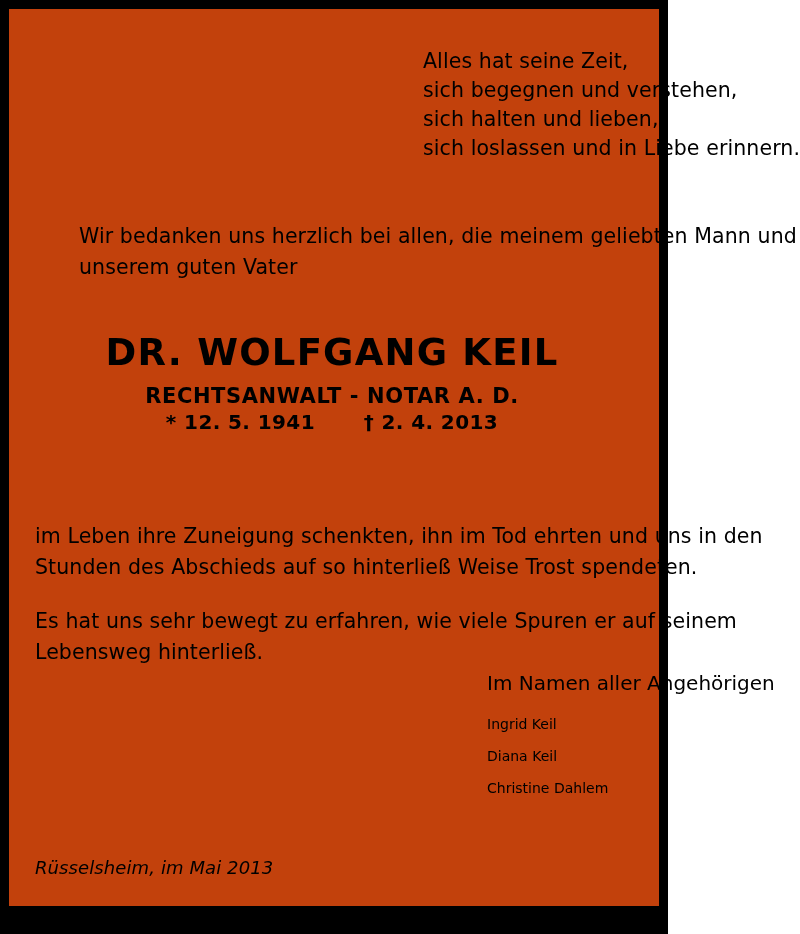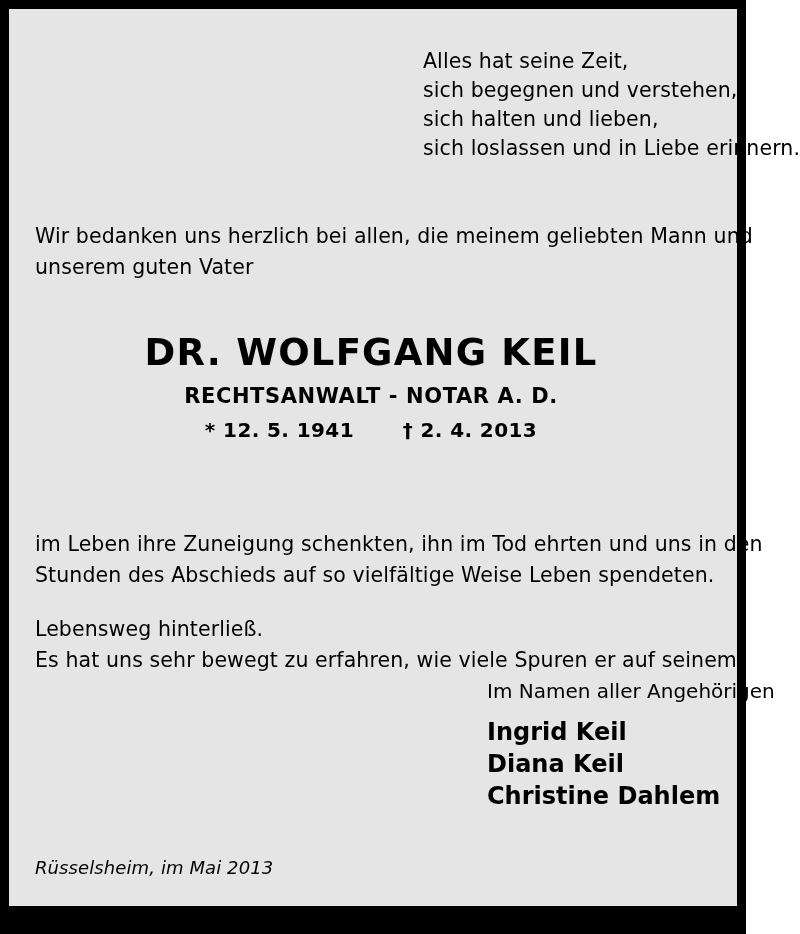--- a/index.html
+++ b/index.html
@@ -10,24 +10,24 @@
   body {
     width: 800px;
     height: 934px;
     font-family: "DejaVu Sans", sans-serif;
     color: #000000;
     overflow: hidden;
   }
 
   .notice {
     position: relative;
-    width: 746px;
+    width: 668px;
     height: 934px;
     box-sizing: border-box;
-    background: #e5e5e5;
+    background: #c2410c;
     border-left: 9px solid #000000;
     border-right: 9px solid #000000;
     border-top: 9px solid #000000;
     border-bottom: 28px solid #000000;
   }
 
   .inner {
     position: relative;
     width: 100%;
     height: 100%;
@@ -47,41 +47,41 @@
     white-space: nowrap;
   }
 
   
   .intro {
     margin-top: 58px;
     font-size: 20.5px;
     line-height: 31px;
     letter-spacing: 0.1px;
   }
-  .intro div { white-space: nowrap; }
+  .intro div { white-space: nowrap; margin-left: 44px; }
 
   
   .name-block {
     margin-top: 48px;
     text-align: center;
   }
   .deceased-name {
     font-size: 37px;
     font-weight: bold;
     letter-spacing: 1.2px;
     line-height: 44px;
   }
   .deceased-role {
     margin-top: 9px;
     font-size: 21px;
     font-weight: bold;
     letter-spacing: 0.6px;
   }
   .dates {
-    margin-top: 10px;
+    margin-top: 2px;
     font-size: 20px;
     font-weight: bold;
     letter-spacing: 0.4px;
   }
   .dates .gap {
     display: inline-block;
     width: 34px;
   }
 
   
@@ -108,22 +108,22 @@
     line-height: 30px;
   }
   .sig-intro {
     font-weight: 400;
     white-space: nowrap;
   }
   .sig-names {
     margin-top: 10px;
   }
   .sig-names div {
-    font-weight: bold;
-    font-size: 24px;
+    font-weight: normal;
+    font-size: 14px;
     line-height: 32px;
     white-space: nowrap;
   }
 
   
   .place-date {
     position: absolute;
     left: 26px;
     bottom: 28px;
     font-size: 18px;
@@ -155,26 +155,26 @@
       <div class="deceased-role">RECHTSANWALT - NOTAR A. D.</div>
       <div class="dates">
         <span>* 12. 5. 1941</span>
         <span class="gap"></span>
         <span>† 2. 4. 2013</span>
       </div>
     </div>
 
     <div class="body-1">
       <div>im Leben ihre Zuneigung schenkten, ihn im Tod ehrten und uns in den</div>
-      <div>Stunden des Abschieds auf so vielfältige Weise Leben spendeten.</div>
+      <div>Stunden des Abschieds auf so hinterließ Weise Trost spendeten.</div>
     </div>
 
     <div class="body-2">
+      <div>Es hat uns sehr bewegt zu erfahren, wie viele Spuren er auf seinem</div>
       <div>Lebensweg hinterließ.</div>
-      <div>Es hat uns sehr bewegt zu erfahren, wie viele Spuren er auf seinem</div>
     </div>
 
     <div class="signature">
       <div class="sig-intro">Im Namen aller Angehörigen</div>
       <div class="sig-names">
         <div>Ingrid Keil</div>
         <div>Diana Keil</div>
         <div>Christine Dahlem</div>
       </div>
     </div>

